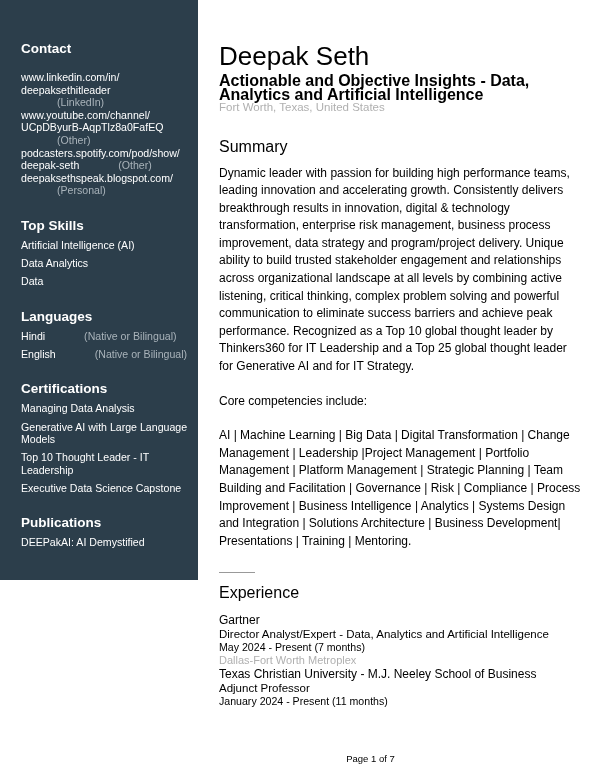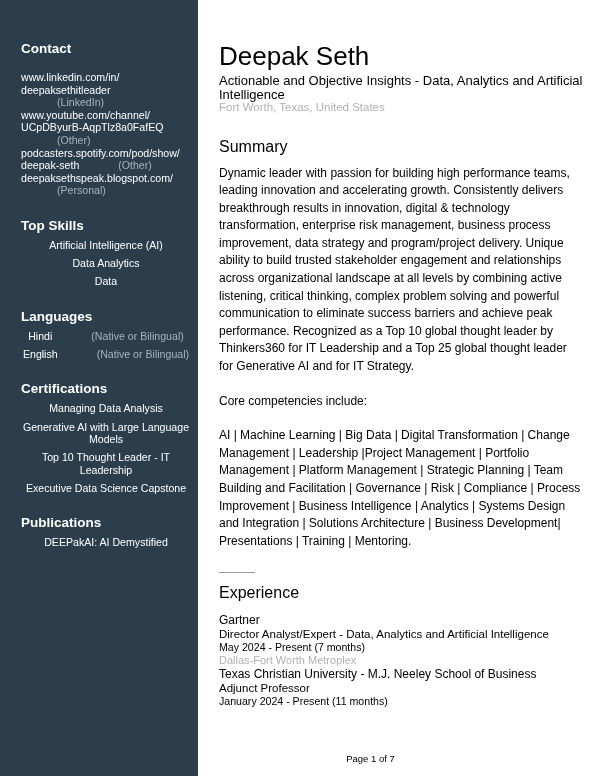--- a/index.html
+++ b/index.html
@@ -1,27 +1,27 @@
 <!DOCTYPE html>
 <html><head>
 <meta charset="utf-8">
 <style>
   html, body { margin:0; padding:0; }
   body { width:600px; height:776px; position:relative; overflow:hidden; background:#ffffff; font-family:"Liberation Sans", sans-serif; }
-  .sidebar { position:absolute; left:0; top:0; width:198px; height:776px; background:#2c3e4b; color:#ffffff; }
+  .sidebar { position:absolute; left:0; top:0; width:198px; height:580px; background:#2c3e4b; color:#ffffff; }
   .sb-inner { padding:41px 0 0 21px; width:170px; }
   .sb-h { font-size:13.5px; color:#ffffff; margin:0; line-height:16px; }
   .sb-contact { margin-top:14px; font-size:10.6px; line-height:12.6px; color:#ffffff; }
   .muted { color:#a9b3ba;padding-left:36px; }
   .sb-list { margin-top:5px; font-size:10.6px; line-height:12.6px; }
-  .sb-list .it { margin-bottom:5.5px;text-align:center; }
+  .sb-list .it { margin-bottom:5.5px; }
   .sec { margin-top:21px; }
   .main { position:absolute; left:219px; top:41px; width:365px; color:#000000; }
   .name { font-size:26px; line-height:30px; margin:0; font-weight:normal; }
-  .headline { font-size:13px; line-height:13.5px; margin-top:3px; }
+  .headline { font-size:16px; line-height:13.5px; margin-top:3px;font-weight:bold; }
   .location { font-size:11.5px; line-height:13.5px; color:#b0b0b0; }
   .h2 { font-size:16px; line-height:19px; margin:0; font-weight:normal; }
   .summary-h { margin-top:22px; }
   .para { font-size:12px; line-height:17.6px; margin-top:9px; }
   .para2 { font-size:12px; line-height:17.6px; margin-top:17px; }
   .para3 { font-size:12px; line-height:17.6px; margin-top:17px; }
   .rule { width:36px; height:1px; background:#999; margin-top:22px; }
   .exp-h { margin-top:10px; }
   .job { margin-top:11px; }
   .job2 { }

